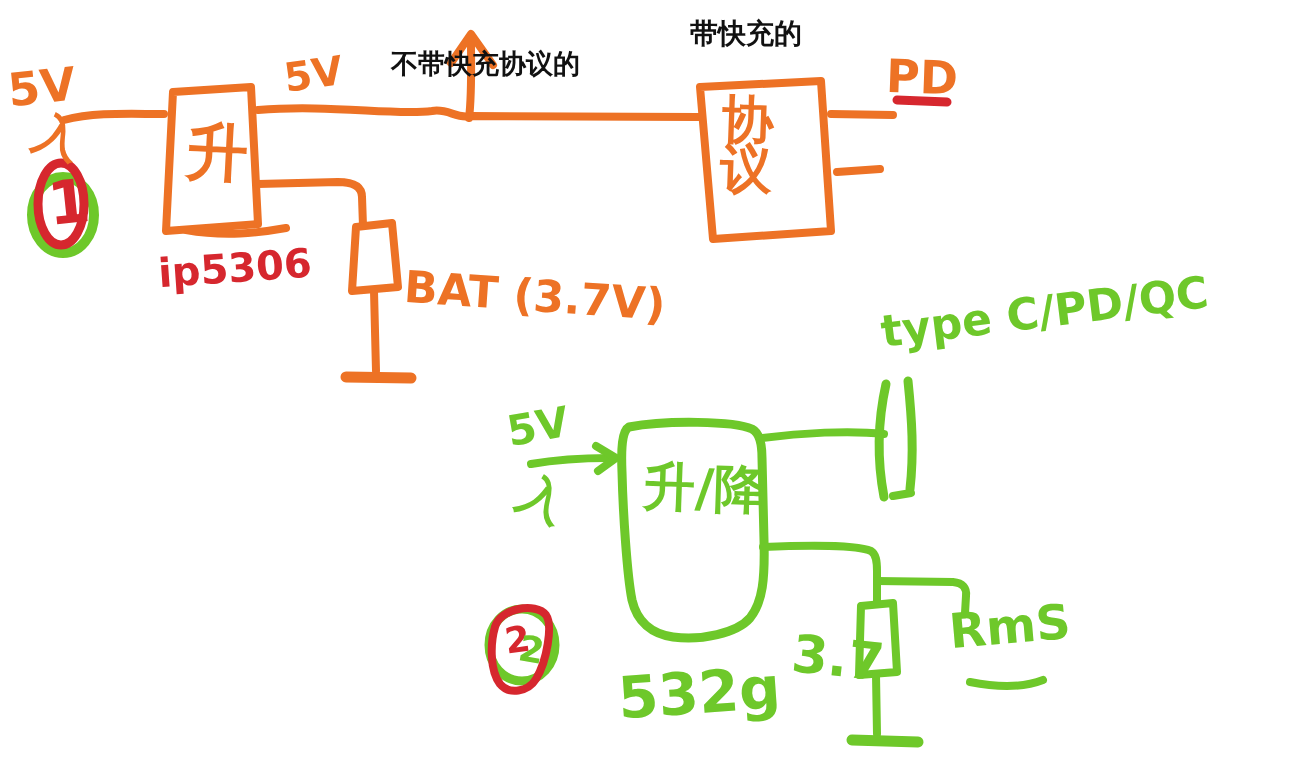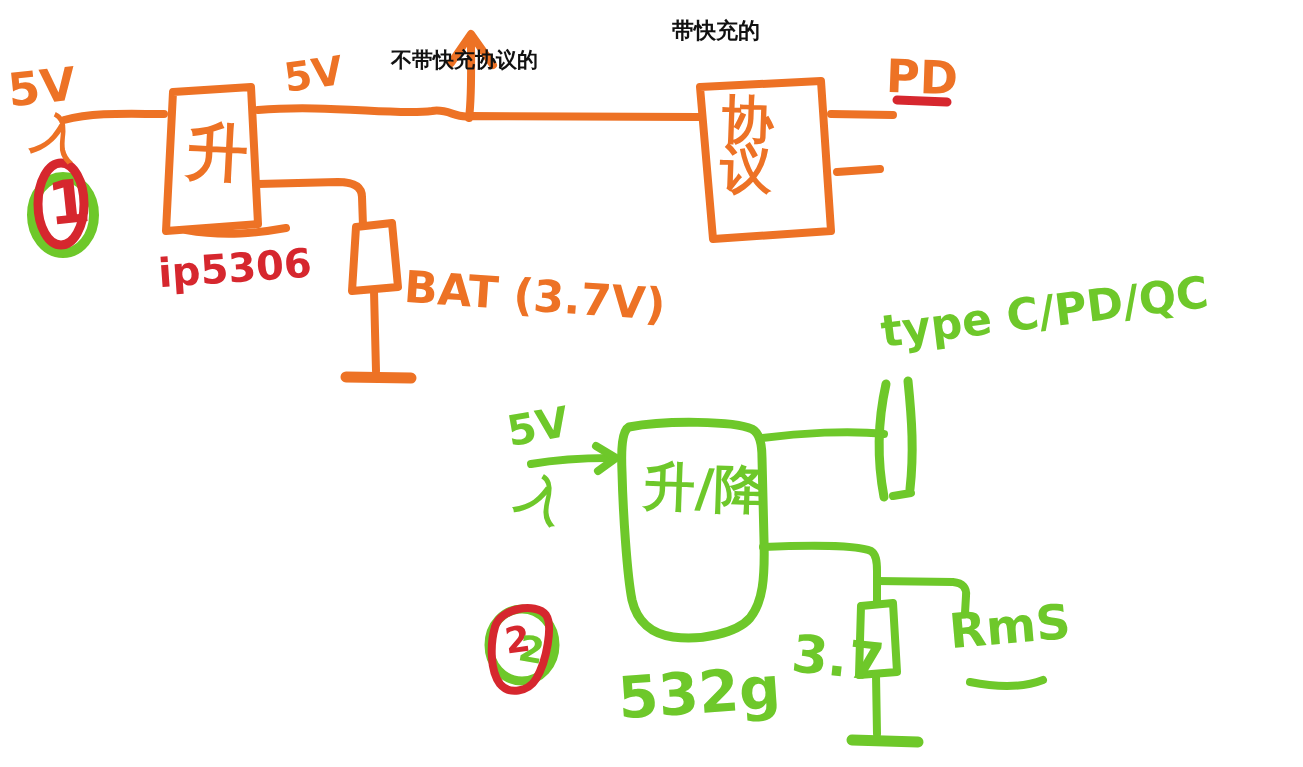--- a/index.html
+++ b/index.html
@@ -77,22 +77,22 @@
       <path class="red-stroke" stroke-width="8" d="M495,627 C500,608 536,602 546,615 C553,625 547,661 536,679 C528,692 509,695 500,684 C490,671 490,644 495,627 Z"></path>
     </g>
   </svg>
 
   <div class="lbl orange" style="left:8px;top:64px;font-size:46px;transform:rotate(-6deg);">5V</div>
   <div class="lbl orange" style="left:34px;top:114px;font-size:46px;transform:rotate(18deg);">入</div>
   <div class="lbl red" style="left:48px;top:172px;font-size:60px;transform:rotate(-6deg);">1</div>
   <div class="lbl orange" style="left:186px;top:122px;font-size:62px;transform:rotate(3deg);">升</div>
   <div class="lbl red" style="left:158px;top:248px;font-size:40px;transform:rotate(-4deg);">ip5306</div>
   <div class="lbl orange" style="left:284px;top:54px;font-size:40px;transform:rotate(-8deg);">5V</div>
-  <div class="lbl ink" style="left:391px;top:50px;font-size:21px;font-weight:900;">不带快充协议的</div>
-  <div class="lbl ink" style="left:672px;top:20px;font-size:22px;font-weight:900;">带快充的</div>
+  <div class="lbl ink" style="left:391px;top:50px;font-size:27px;font-weight:900;">不带快充协议的</div>
+  <div class="lbl ink" style="left:690px;top:20px;font-size:28px;font-weight:900;">带快充的</div>
   <div class="lbl orange wrapbox" style="left:716px;top:96px;width:62px;font-size:52px;line-height:0.95;transform:rotate(2deg);">协议</div>
   <div class="lbl orange" style="left:886px;top:54px;font-size:46px;transform:rotate(2deg);">PD</div>
   <div class="lbl orange" style="left:404px;top:274px;font-size:44px;transform:rotate(4deg);">BAT (3.7V)</div>
 
   <div class="lbl green" style="left:880px;top:290px;font-size:44px;transform:rotate(-7deg);">type C/PD/QC</div>
   <div class="lbl green" style="left:507px;top:406px;font-size:42px;transform:rotate(-10deg);">5V</div>
   <div class="lbl green" style="left:519px;top:476px;font-size:46px;transform:rotate(25deg);">入</div>
   <div class="lbl green" style="left:643px;top:462px;font-size:52px;transform:rotate(2deg);">升/降</div>
   <div class="lbl red" style="left:505px;top:622px;font-size:36px;transform:rotate(-8deg);">2</div>
   <div class="lbl green" style="left:519px;top:632px;font-size:36px;transform:rotate(10deg);">2</div>

